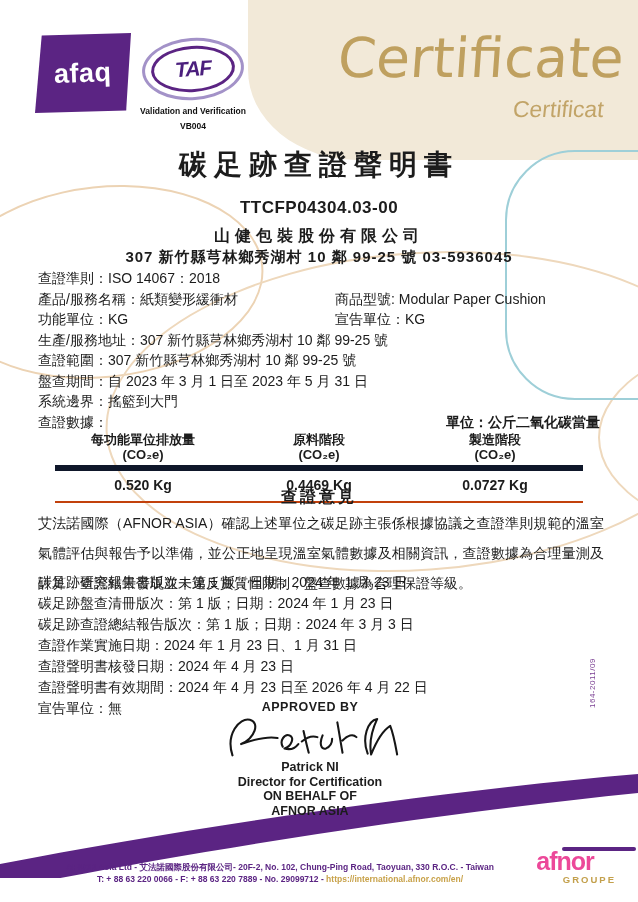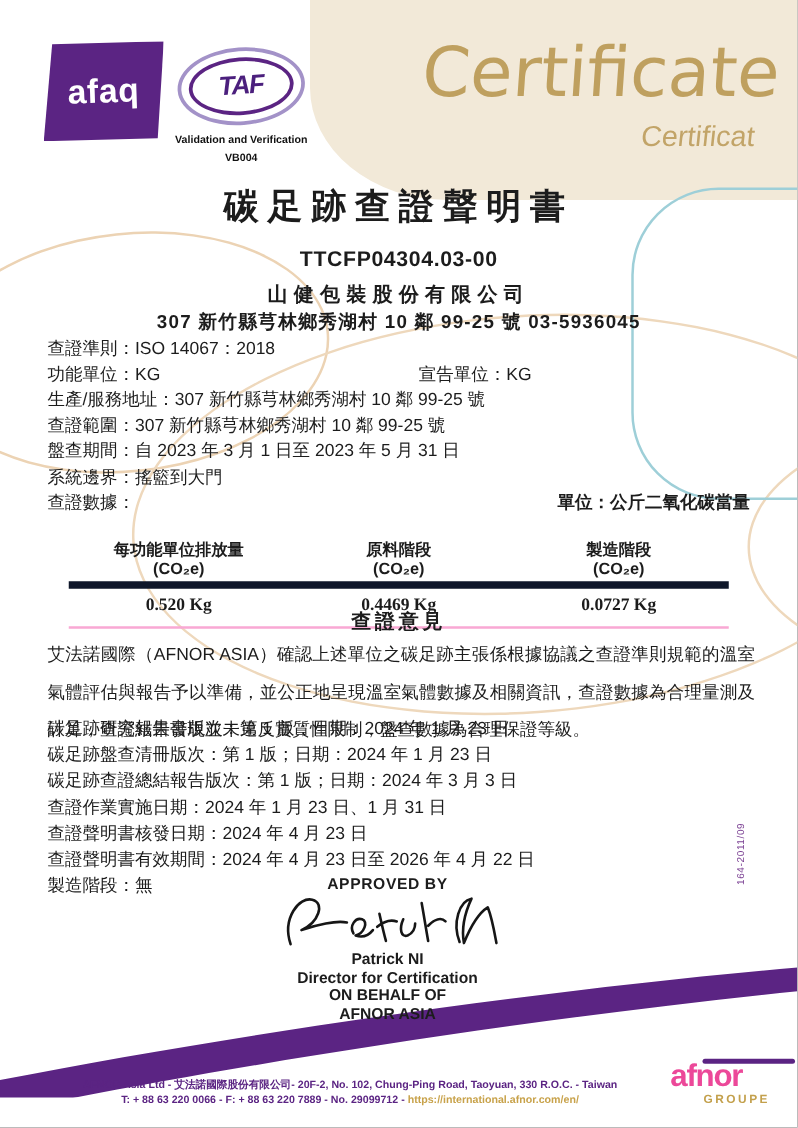--- a/index.html
+++ b/index.html
@@ -44,21 +44,21 @@
   .company-name{left:0;right:0;top:226px;text-align:center;font-size:16px;font-weight:bold;letter-spacing:5px;}
   .company-address{left:0;right:0;top:248px;text-align:center;font-size:15px;font-weight:bold;letter-spacing:1px;}
   .details{left:38px;right:30px;top:268px;font-size:14px;}
   .details .row{position:relative;height:20.5px;line-height:20.5px;white-space:nowrap;}
   .details .r-mid{position:absolute;left:297px;top:0;}
   .details .r-end{position:absolute;right:8px;top:0;font-weight:bold;}
   
   .vtable{left:55px;right:55px;top:432px;}
   .vt-headers{display:flex;border-bottom:6px solid #0f172a;padding-bottom:3px;}
   .vt-headers .cell{flex:1;text-align:center;font-size:13px;font-weight:bold;line-height:15px;}
-  .vt-values{display:flex;border-bottom:2px solid #f9a8d4;padding:6px 0 8px;font-family:Liberation Serif, serif;}
+  .vt-values{display:flex;border-bottom:2px solid #c2410c;padding:6px 0 8px;}
   .vt-values .cell{flex:1;text-align:center;font-size:14px;font-weight:bold;}
   
   .opinion-heading{left:0;right:0;top:487px;text-align:center;font-size:16px;font-weight:bold;letter-spacing:3px;}
   .opinion-body{left:38px;right:34px;top:508px;font-size:14px;line-height:30px;text-align:justify;}
   .report-lines{left:38px;right:30px;top:572px;font-size:14px;}
   .report-lines div{height:21px;line-height:21px;white-space:nowrap;}
   .retention{left:38px;top:700px;font-size:14px;}
   .approved-by{left:180px;width:260px;top:700px;text-align:center;font-size:12.5px;font-weight:bold;letter-spacing:.5px;}
   .signature{left:205px;top:712px;}
   .signatory-block{left:180px;width:260px;top:760px;text-align:center;font-size:12.5px;font-weight:bold;line-height:14.5px;}
@@ -107,20 +107,24 @@
   <div class="z doc-title">碳足跡查證聲明書</div>
   <div class="z doc-number">TTCFP04304.03-00</div>
   <div class="z company-name">山健包裝股份有限公司</div>
   <div class="z company-address">307 新竹縣芎林鄉秀湖村 10 鄰 99-25 號 03-5936045</div>
 
   <div class="z details">
     <div class="row">
       <span>查證準則：ISO 14067：2018</span>
     </div>
     <div class="row">
+      <span>產品/服務名稱：紙類變形緩衝材</span>
+      <span class="r-mid">商品型號: Modular Paper Cushion</span>
+    </div>
+    <div class="row">
       <span>功能單位：KG</span>
       <span class="r-mid">宣告單位：KG</span>
     </div>
     <div class="row">
       <span>生產/服務地址：307 新竹縣芎林鄉秀湖村 10 鄰 99-25 號</span>
     </div>
     <div class="row">
       <span>查證範圍：307 新竹縣芎林鄉秀湖村 10 鄰 99-25 號</span>
     </div>
     <div class="row">
@@ -162,21 +166,21 @@
 
   <div class="z report-lines">
     <div>碳足跡研究報告書版次：第 1 版；日期：2024 年 1 月 23 日</div>
     <div>碳足跡盤查清冊版次：第 1 版；日期：2024 年 1 月 23 日</div>
     <div>碳足跡查證總結報告版次：第 1 版；日期：2024 年 3 月 3 日</div>
     <div>查證作業實施日期：2024 年 1 月 23 日、1 月 31 日</div>
     <div>查證聲明書核發日期：2024 年 4 月 23 日</div>
     <div>查證聲明書有效期間：2024 年 4 月 23 日至 2026 年 4 月 22 日</div>
   </div>
 
-  <div class="z retention">製造階段：無</div>
+  <div class="z retention">宣告單位：無</div>
   <div class="z approved-by">APPROVED BY</div>
   <svg class="z signature" width="230" height="52" viewBox="0 0 230 60">
     <path d="M14 50 C 6 26 22 6 34 9 C 46 12 40 30 24 37 C 38 32 56 28 66 30
              M72 40 C 68 33 74 25 80 27 C 86 29 82 40 74 42 C 80 44 86 42 90 37
              M96 22 C 98 31 100 40 102 47 M94 34 C 100 29 106 27 112 29
              M118 27 C 114 36 116 44 122 42 C 127 40 129 35 129 31
              M135 12 C 137 23 139 36 141 47 M141 33 C 147 27 153 25 157 29
              M170 48 C 163 30 170 10 181 8 C 174 23 172 38 174 49
              C 180 34 188 21 196 16 C 200 26 202 38 204 49" stroke="#161616" stroke-width="2.4" fill="none" stroke-linecap="round" stroke-linejoin="round"></path>
   </svg>

